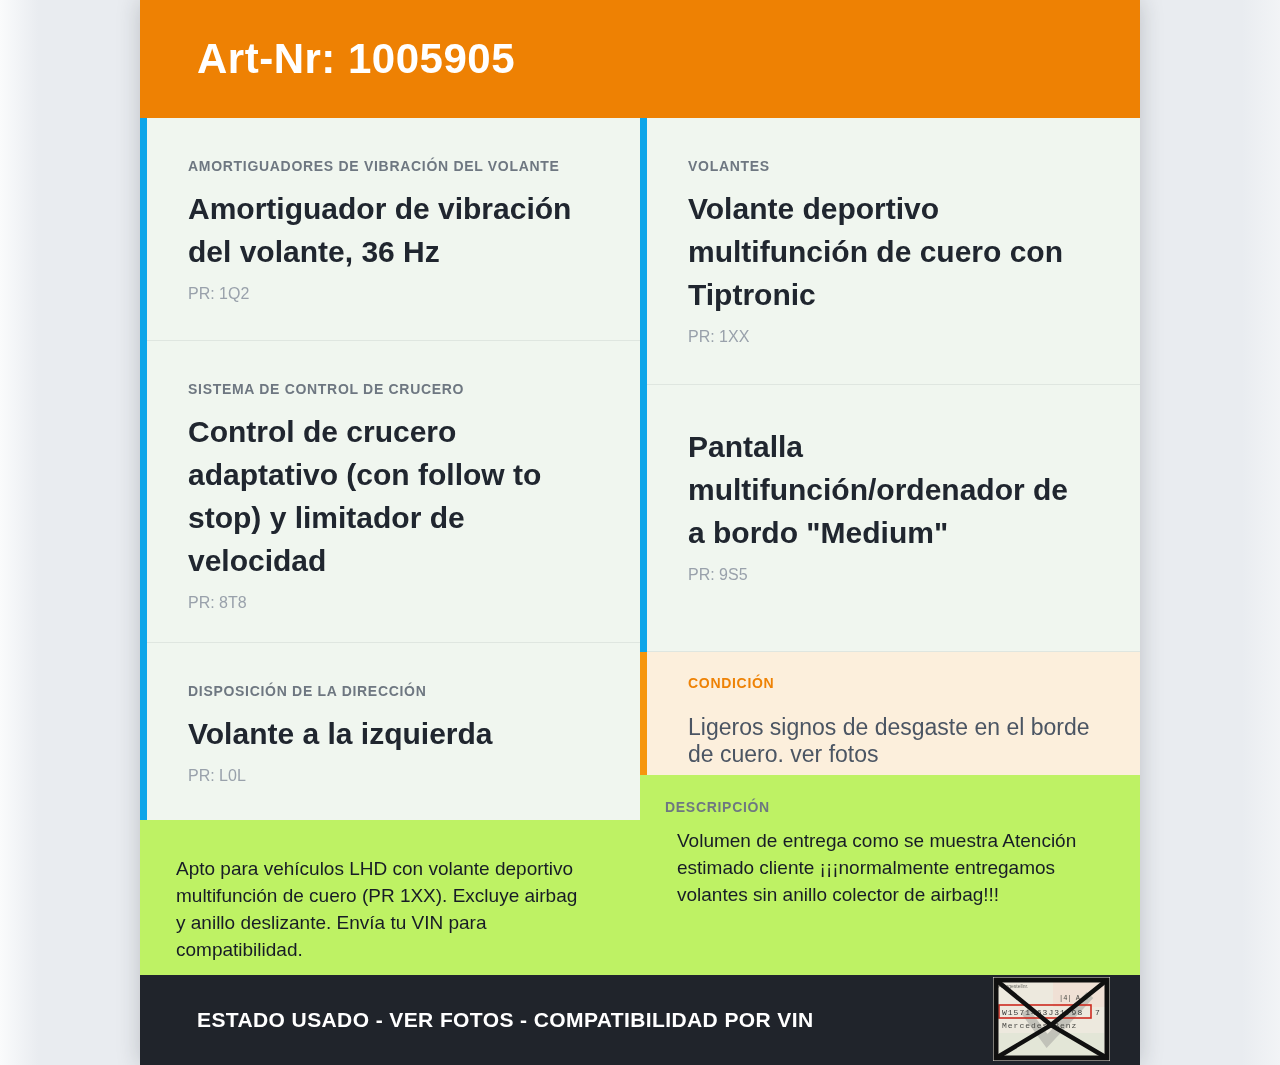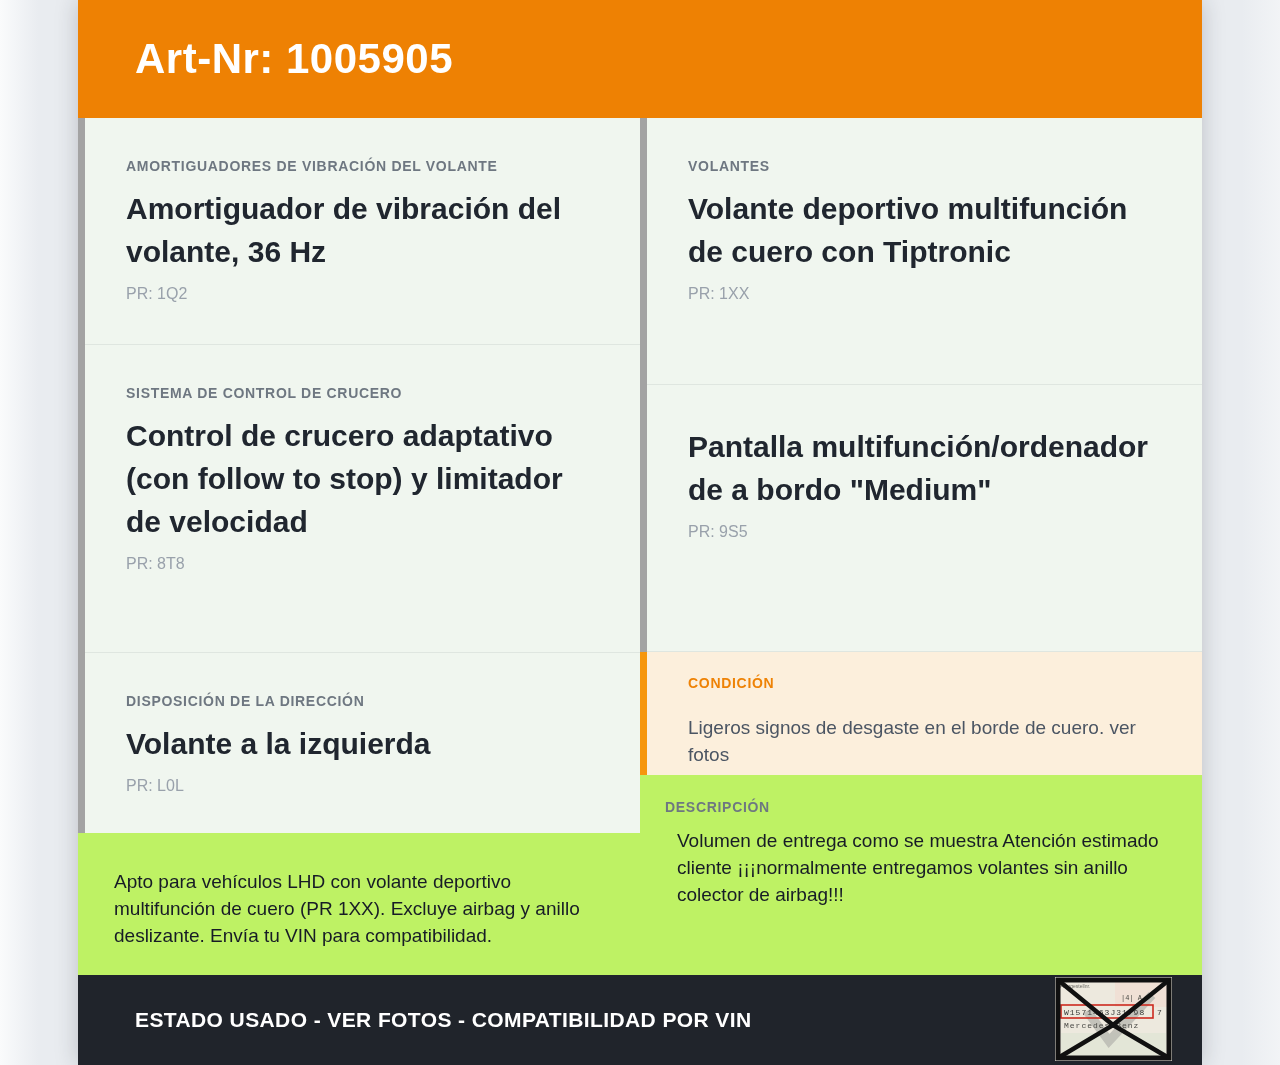--- a/index.html
+++ b/index.html
@@ -5,21 +5,21 @@
   html, body {
     margin: 0;
     padding: 0;
     background: linear-gradient(to right, #fafbfc 0%, #e9ecf0 3%, #e9ecf0 97%, #f2f4f6 100%);
     font-family: "Liberation Sans", "DejaVu Sans", sans-serif;
     width: 1280px;
     height: 1065px;
     overflow: hidden;
   }
   .page {
-    width: 1124px;
+    width: 1000px;
     height: 1065px;
     margin: 0 auto;
     background: #ffffff;
     box-shadow: 0 0 22px rgba(30,35,45,.22);
     position: relative;
   }
   
   .header {
     height: 118px;
     background: #EE8103;
@@ -36,21 +36,21 @@
     letter-spacing: 0.5px;
   }
   
   .columns {
     display: flex;
     height: 857px;
   }
   .col { width: 600px; display: flex; flex-direction: column; }
   .card {
     background: #F0F6EF;
-    border-left: 7px solid #a3a3a3;
+    border-left: 7px solid #0ea5e9;
     box-sizing: border-box;
     padding: 40px 48px 0 41px;
     position: relative;
   }
   .card + .card::before {
     content: "";
     position: absolute;
     top: -1px; left: 0; right: 0;
     height: 1px;
     background: #DFE6E0;
@@ -76,21 +76,21 @@
     max-width: 472px;
   }
   .pr {
     color: #99A1AB;
     font-size: 16px;
     margin: 0;
   }
   .condition .category { color: #EE8205; margin-bottom: 23px; }
   .condition .cond-text {
     color: #4B5563;
-    font-size: 19px;
+    font-size: 23px;
     line-height: 27px;
     margin: 0;
     max-width: 510px;
   }
   .white-section {
     background: #bef264;
     box-sizing: border-box;
     flex: 1;
   }
   .white-section.compat { padding: 23px 38px 0 24px; }

